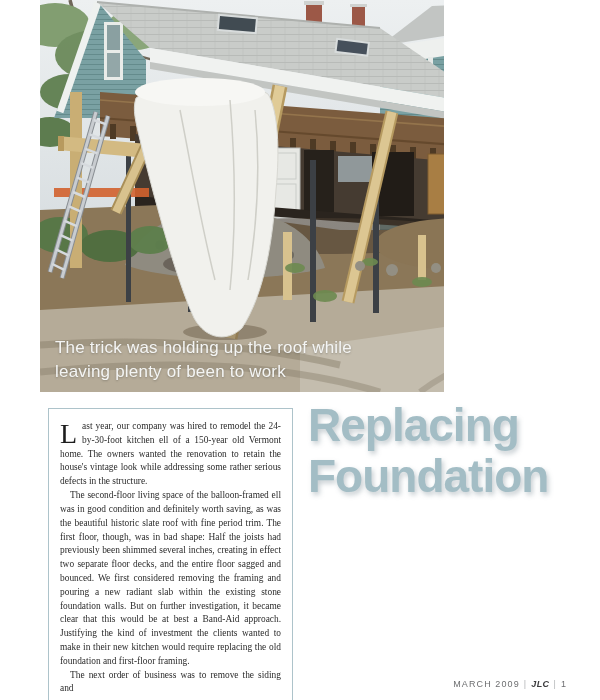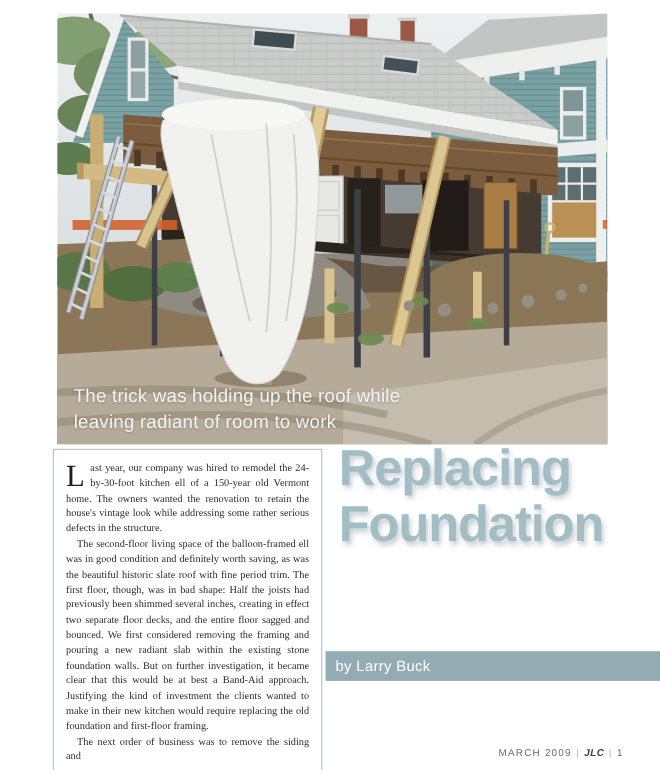--- a/index.html
+++ b/index.html
@@ -1,19 +1,19 @@
 <!DOCTYPE html>
 <html style="--title_color: #a3bdc5; --byline_bg: #93abb3; --byline_text: #ffffff; --box_border: #adc3ca; --body_text: #2b2b2b; --caption_text: #f4f5f4; --footer_text: #6d6e70; --footer_brand: #3c3c3e;"><head>
 <meta charset="utf-8">
 <style>
   html,body{margin:0;padding:0;background:#e9e9e9;}
   .page{position:relative;width:600px;height:700px;background:#ffffff;overflow:hidden;
         font-family:"Liberation Sans",sans-serif;}
   
-  .photo{position:absolute;left:40px;top:0;width:500px;height:392px;margin:12px;overflow:hidden;}
+  .photo{position:absolute;left:40px;top:0;width:404px;height:392px;margin:0;overflow:hidden;}
   .photo svg{display:block;width:508px;height:392px;}
   .caption{position:absolute;left:15px;top:336px;
            font-size:17px;line-height:23.5px;letter-spacing:.2px;
            color:var(--caption_text,#f4f5f4);
            text-shadow:0 1px 2px rgba(60,60,55,.35);}
   
   .bodybox{position:absolute;left:48px;top:408px;width:245px;
            border:1px solid var(--box_border,#adc3ca);
            padding:11px 11px 9px 11px;box-sizing:border-box;background:#fff;}
   .bodybox p{margin:0;font-family:"Liberation Serif",serif;
@@ -295,36 +295,33 @@
           <circle cx="352" cy="270" r="6"></circle>
           <circle cx="396" cy="268" r="5"></circle>
         <circle cx="428" cy="262" r="6"></circle>
           <circle cx="458" cy="256" r="5"></circle>
           <circle cx="478" cy="250" r="4"></circle>
       </g>
     </svg>
 
     <figcaption class="caption">
       <div>The trick was holding up the roof while</div>
-      <div>leaving radiant of room to work</div>
+      <div>leaving plenty of been to work</div>
     </figcaption>
   </figure>
 
   <section class="bodybox">
     <p><span class="dropcap">L</span><span>ast year, our company was hired to remodel the 24-by-30-foot kitchen ell of a 150-year old Vermont home. The owners wanted the renovation to retain the house's vintage look while addressing some rather serious defects in the structure.</span></p>
     <p class="indent">The second-floor living space of the balloon-framed ell was in good condition and definitely worth saving, as was the beautiful historic slate roof with fine period trim. The first floor, though, was in bad shape: Half the joists had previously been shimmed several inches, creating in effect two separate floor decks, and the entire floor sagged and bounced. We first considered removing the framing and pouring a new radiant slab within the existing stone foundation walls. But on further investigation, it became clear that this would be at best a Band-Aid approach. Justifying the kind of investment the clients wanted to make in their new kitchen would require replacing the old foundation and first-floor framing.</p>
     <p class="indent">The next order of business was to remove the siding and</p>
   </section>
 
   <header class="titleblock">
     <div>Replacing</div>
     <div>Foundation</div>
   </header>
 
-  <div class="byline-band">
-    <span>by Larry Buck</span>
-  </div>
 
   <footer class="pagefooter">
     <span>MARCH 2009</span><span class="sep">|</span><span class="jlc">JLC</span><span class="sep">|</span><span>1</span>
   </footer>
 
 </div>
 
 </body></html>

